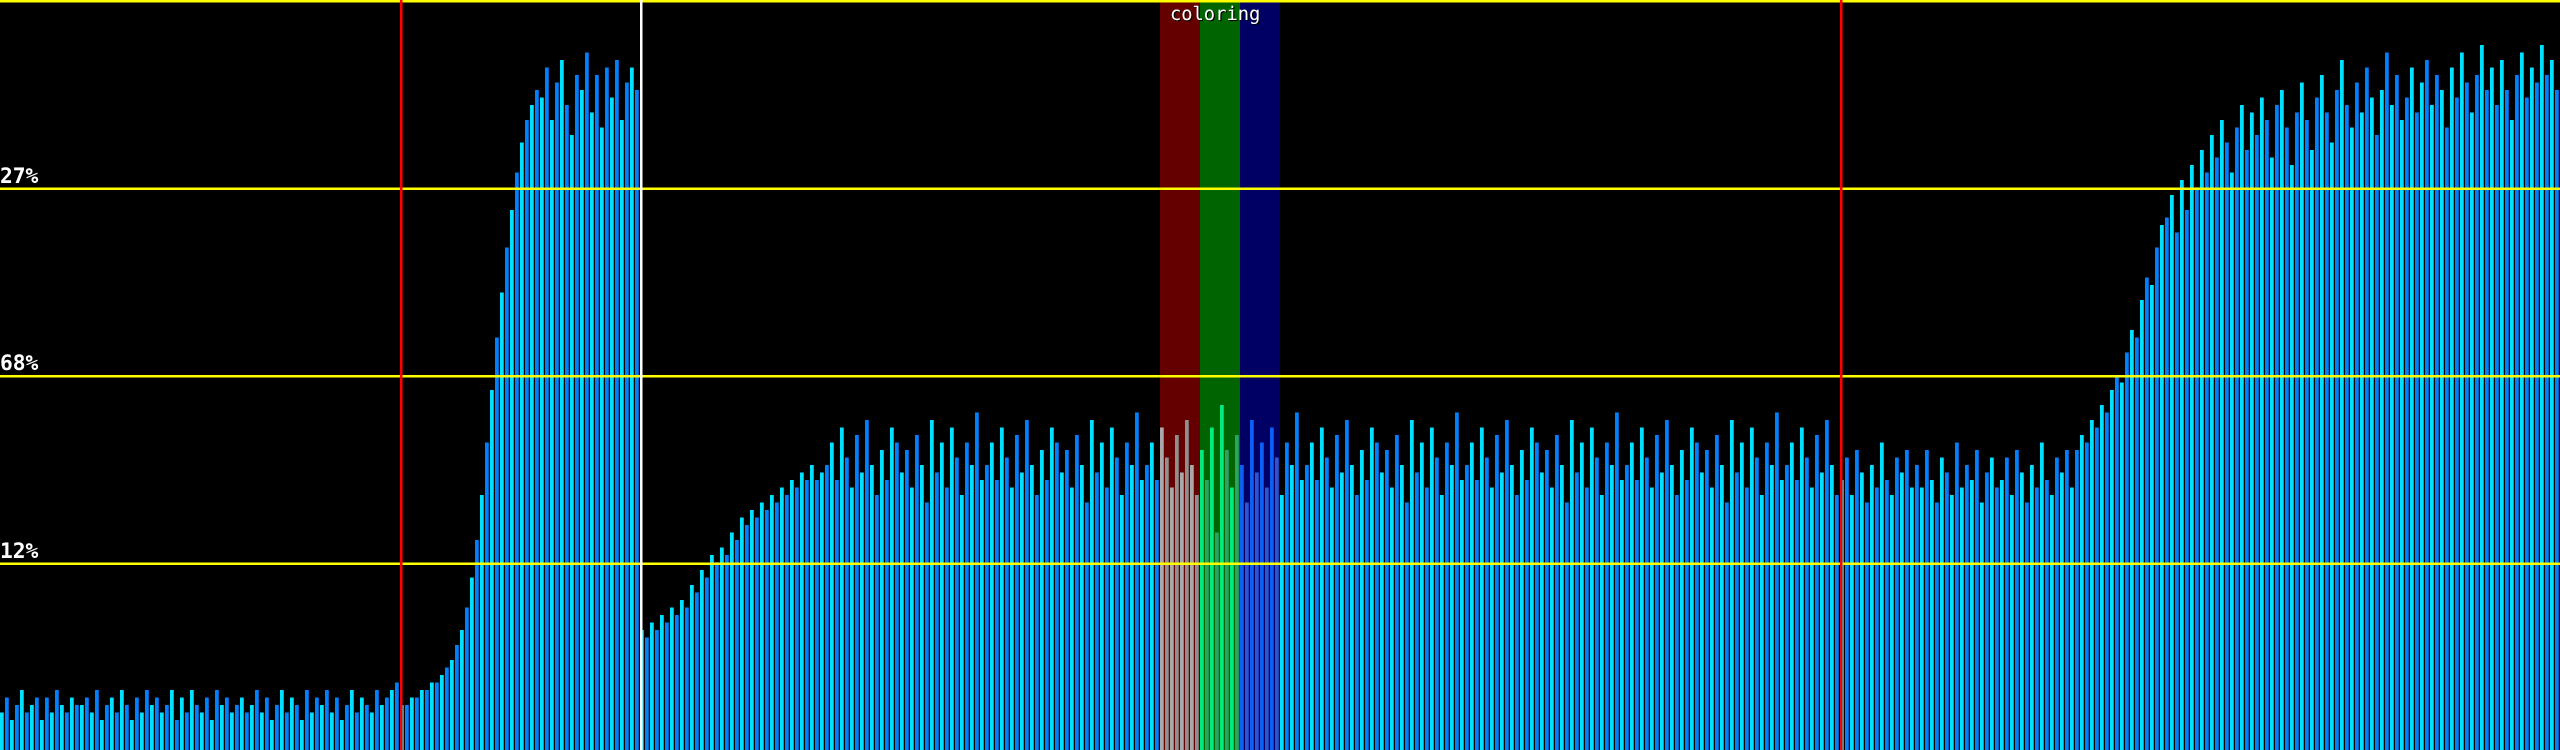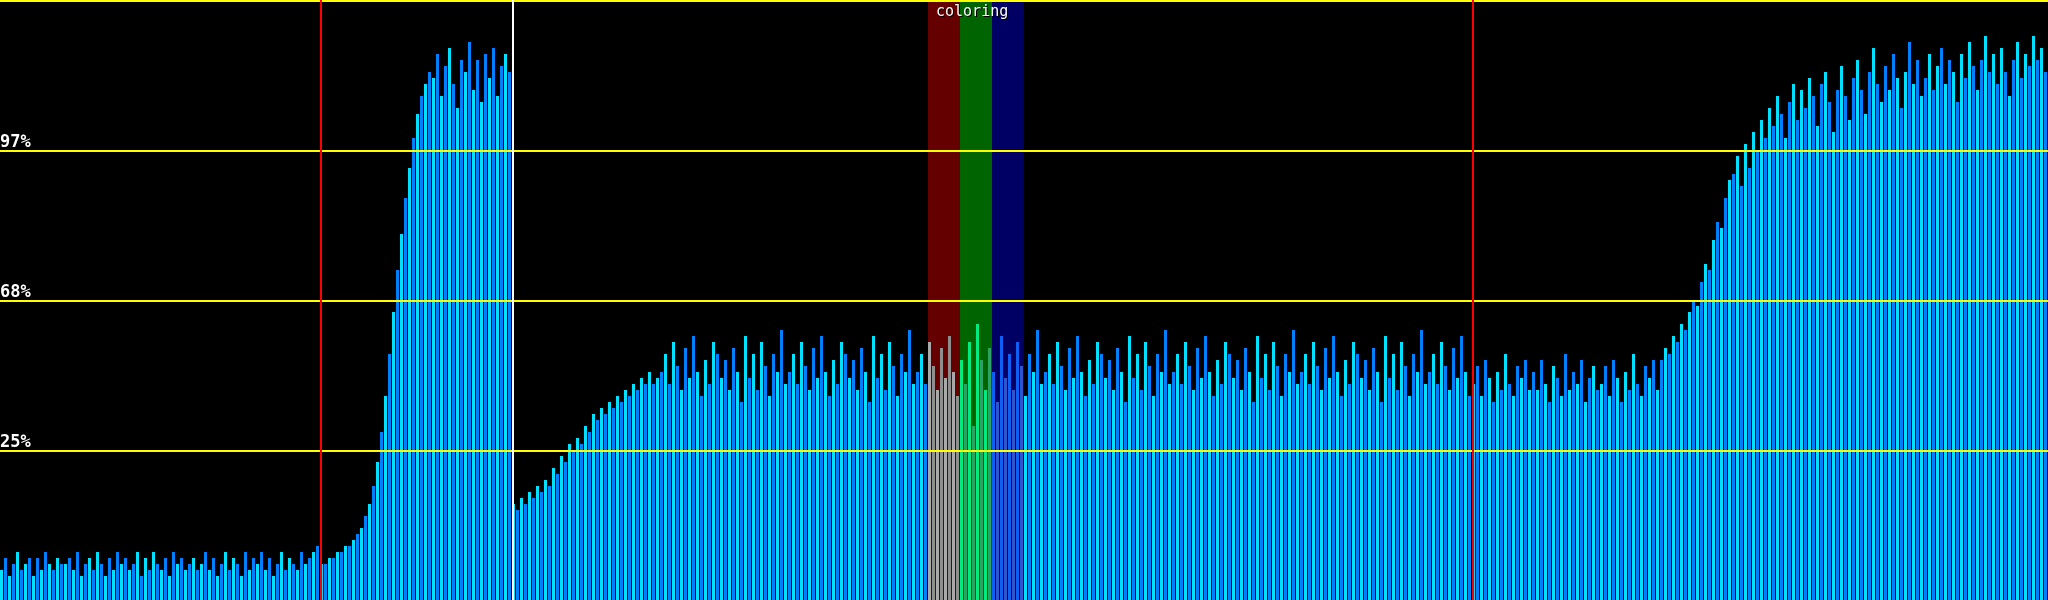--- a/index.html
+++ b/index.html
@@ -543,18 +543,18 @@
       <div class="gridline" style="top: 150px; background: rgb(255, 255, 0);"></div>
       <div class="gridline" style="top: 300px; background: rgb(255, 255, 0);"></div>
       <div class="gridline" style="top: 450px; background: rgb(255, 255, 0);"></div>
     </div>
   <div class="layer" id="markers">
       <div class="vline" style="left: 320px; background: rgb(255, 0, 0);"></div>
       <div class="vline" style="left: 512px; background: rgb(255, 255, 255);"></div>
       <div class="vline" style="left: 1472px; background: rgb(255, 0, 0);"></div>
     </div>
   <div class="layer" id="labels">
-      <div class="ylabel" style="top: 133px;">97%</div>
+      <div class="ylabel" style="top: 133px;">27%</div>
       <div class="ylabel" style="top: 283px;">68%</div>
-      <div class="ylabel" style="top: 433px;">25%</div>
+      <div class="ylabel" style="top: 433px;">12%</div>
     </div>
   <div class="overlay-label">coloring</div>
 </div>
 
 </body></html>

